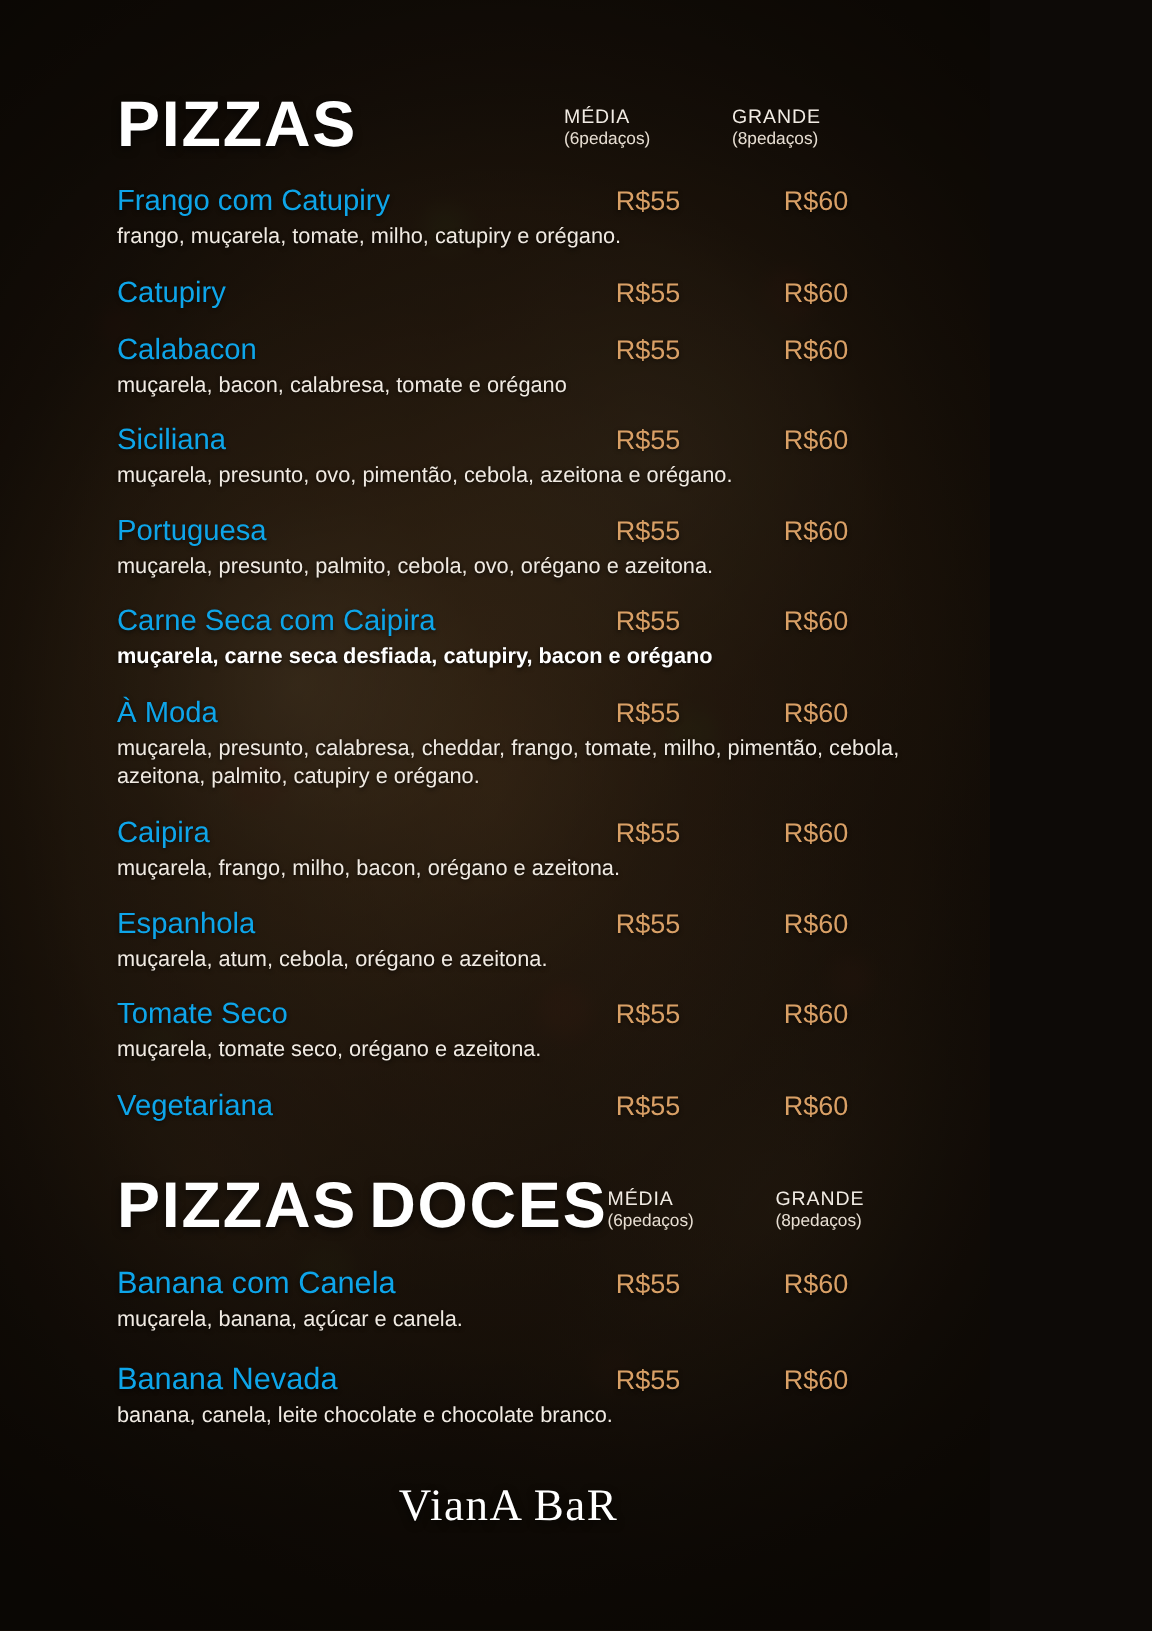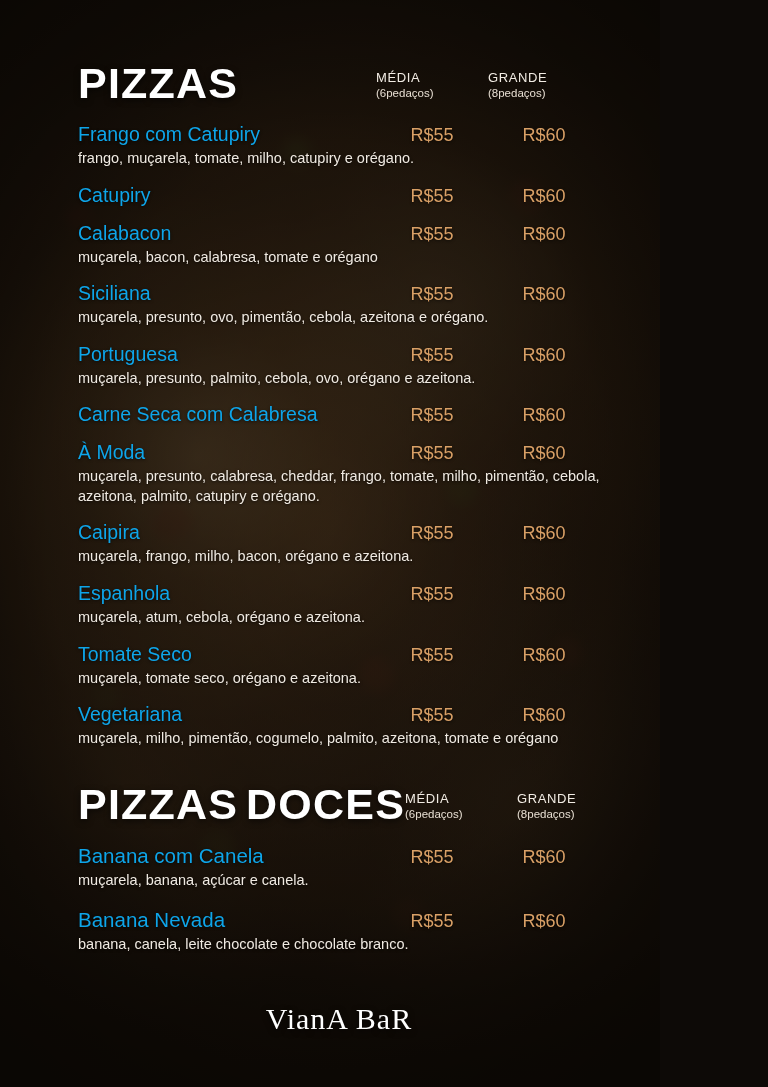--- a/index.html
+++ b/index.html
@@ -136,21 +136,21 @@
   }
   .item-desc.bold { font-weight: 700; color: #ffffff; }
 
   .sweet-section { margin-top: 34px; }
   .sweet-section .item { margin-bottom: 18px; }
   .sweet-section .item-name { font-size: 20.5px; }
 
   
   .brand {
     text-align: center;
-    margin-top: 47px;
+    margin-top: 32px;
     font-family: "Liberation Serif", serif;
     font-size: 30px;
     letter-spacing: 1px;
     color: #ffffff;
     text-shadow: 0 2px 6px rgba(0,0,0,0.7);
   }
 </style>
 </head>
 <body>
 
@@ -220,24 +220,25 @@
           <div class="item-row">
             <div class="item-name">Portuguesa</div>
             <div class="price">R$55</div>
             <div class="price">R$60</div>
           </div>
           <div class="item-desc">muçarela, presunto, palmito, cebola, ovo, orégano e azeitona.</div>
         </div>
 
         <div class="item">
           <div class="item-row">
-            <div class="item-name">Carne Seca com Calabresa</div>
-            <div class="price">R$55</div>
-            <div class="price">R$60</div>
-          </div>
+            <div class="item-name">Carne Seca com Caipira</div>
+            <div class="price">R$55</div>
+            <div class="price">R$60</div>
+          </div>
+          <div class="item-desc bold">muçarela, carne seca desfiada, catupiry, bacon e orégano</div>
         </div>
 
         <div class="item">
           <div class="item-row">
             <div class="item-name">À Moda</div>
             <div class="price">R$55</div>
             <div class="price">R$60</div>
           </div>
           <div class="item-desc">muçarela, presunto, calabresa, cheddar, frango, tomate, milho, pimentão, cebola, azeitona, palmito, catupiry e orégano.</div>
         </div>
@@ -268,21 +269,20 @@
           </div>
           <div class="item-desc">muçarela, tomate seco, orégano e azeitona.</div>
         </div>
 
         <div class="item">
           <div class="item-row">
             <div class="item-name">Vegetariana</div>
             <div class="price">R$55</div>
             <div class="price">R$60</div>
           </div>
-          <div class="item-desc">muçarela, milho, pimentão, cogumelo, palmito, azeitona, tomate e orégano</div>
         </div>
 
       </div>
     </div>
 
     <div class="section sweet-section">
       <div class="section-head">
         <div class="section-title">
           <span>PIZZAS</span><span class="word2">DOCES</span>
         </div>

